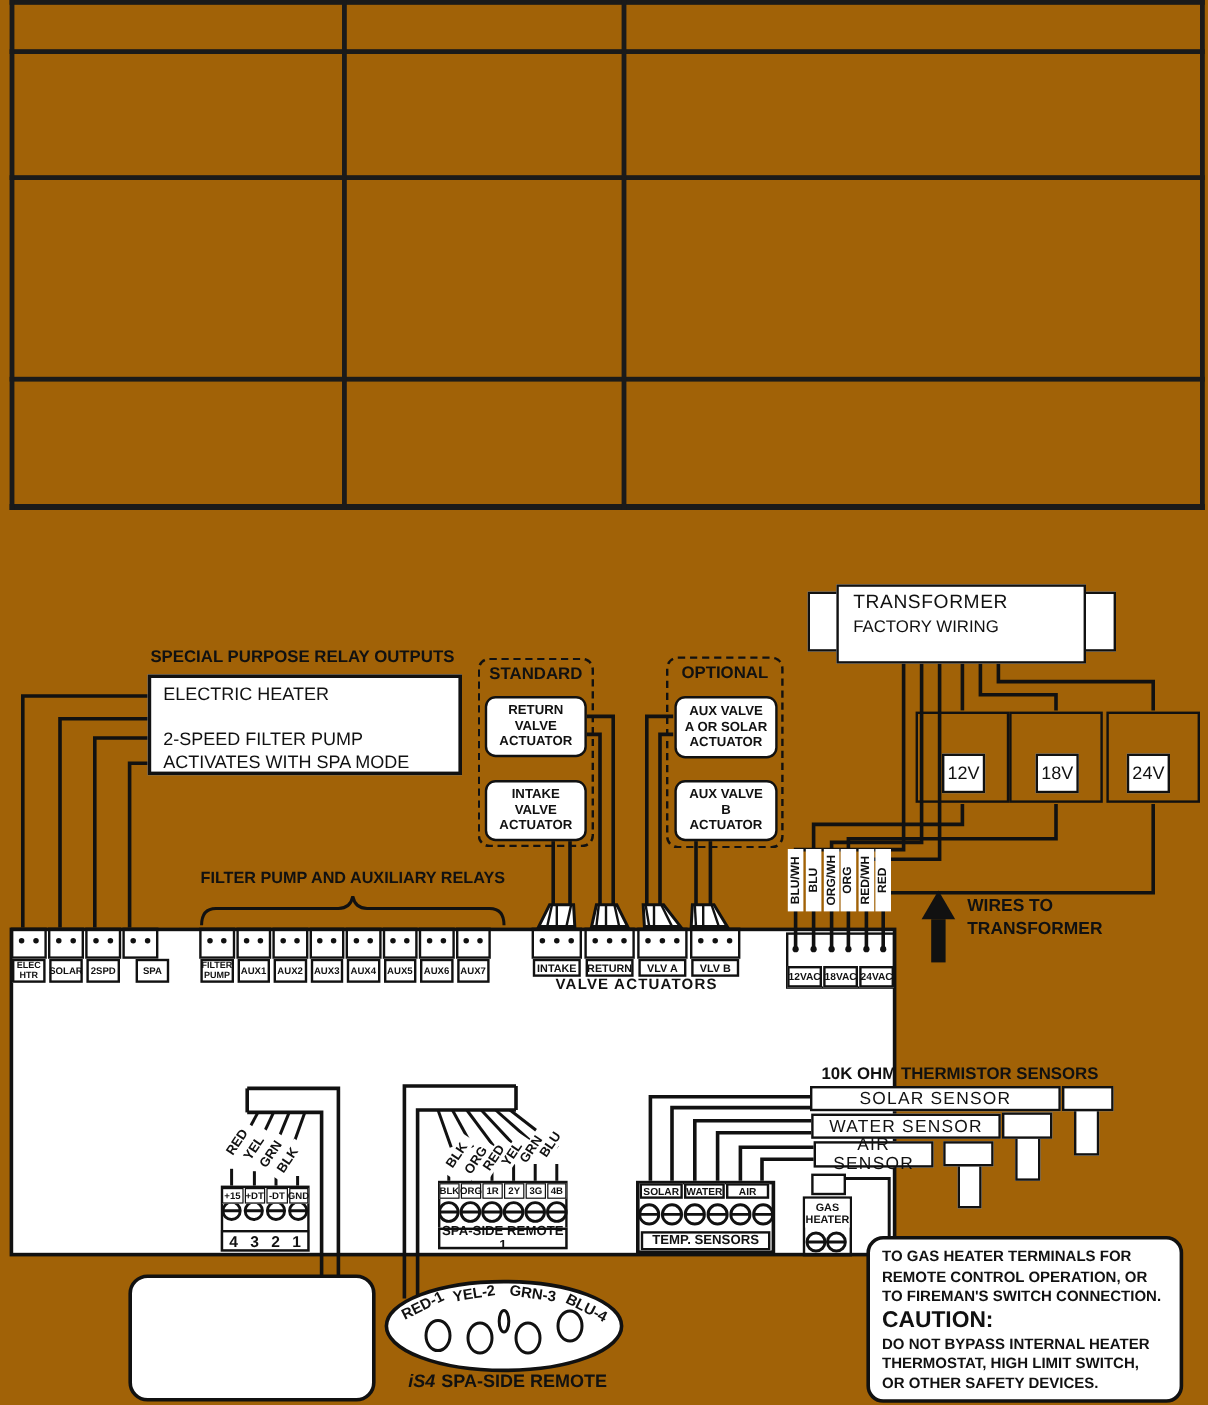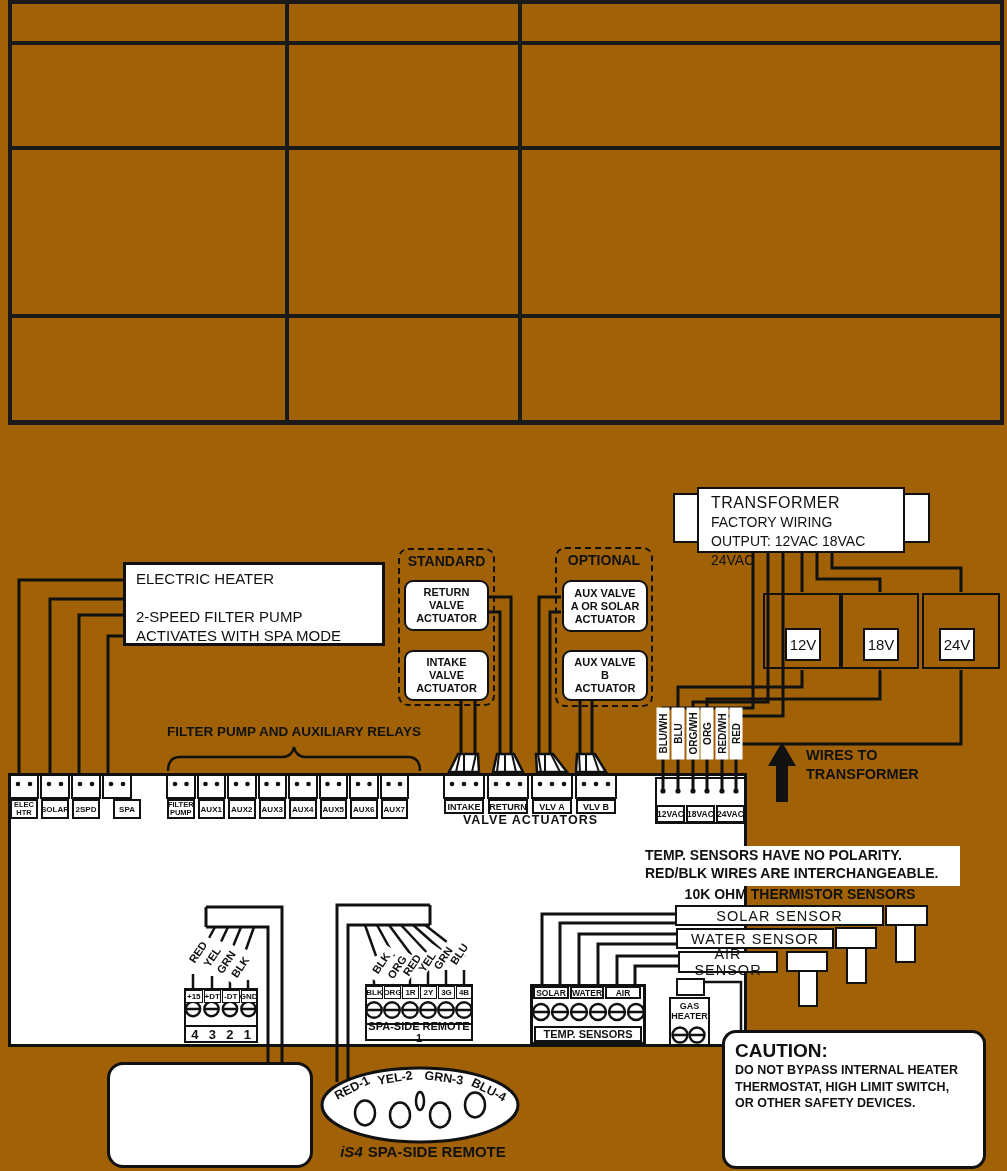--- a/index.html
+++ b/index.html
@@ -211,30 +211,30 @@
       <ellipse cx="475" cy="1105" rx="10" ry="12.5"></ellipse>
       <ellipse cx="420" cy="1101" rx="4" ry="9"></ellipse>
     </g>
   </svg>
 
   <div class="abs" style="left:673px;top:493px;width:27px;height:50px;border:2.5px solid #111;background:#fff"></div>
   <div class="abs" style="left:902px;top:493px;width:28px;height:50px;border:2.5px solid #111;background:#fff"></div>
   <div class="abs box" style="left:697px;top:487px;width:208px;height:66px;padding:4px 0 0 12px">
     <div style="font-size:16px;line-height:20px;letter-spacing:.5px">TRANSFORMER</div>
     <div style="font-size:14px;line-height:19px">FACTORY WIRING</div>
-    <div style="font-size:14px;line-height:19px">OUTPUT:  12VAC  18VAC  24VAC</div>
   </div>
 
   <div class="abs tbox" style="left:763px;top:593px;width:78px;height:76px"></div>
   <div class="abs tbox" style="left:841px;top:593px;width:78px;height:76px"></div>
   <div class="abs tbox" style="left:922px;top:593px;width:78px;height:76px"></div>
   <div class="abs box c" style="left:785px;top:628px;width:36px;height:33px;font-size:15px">12V</div>
   <div class="abs box c" style="left:863px;top:628px;width:36px;height:33px;font-size:15px">18V</div>
   <div class="abs box c" style="left:939px;top:628px;width:36px;height:33px;font-size:15px">24V</div>
 
+  <div class="abs c b" style="left:118px;top:538px;width:268px;height:18px;font-size:14px">SPECIAL PURPOSE RELAY OUTPUTS</div>
   <div class="abs" style="left:123px;top:562px;width:262px;height:84px;border:3px solid #111;background:#fff;padding:4px 0 0 10px">
     <div class="pre" style="font-size:15px;line-height:19px">ELECTRIC HEATER
 
 2-SPEED FILTER PUMP
 ACTIVATES WITH SPA MODE</div>
   </div>
 
   <div class="abs dash" style="left:398px;top:548px;width:97px;height:158px"></div>
   <div class="abs c b" style="left:398px;top:553px;width:97px;height:16px;font-size:14px">STANDARD</div>
   <div class="abs box rnd c b pre" style="left:404px;top:580px;width:85px;height:51px;font-size:11px;line-height:13px">RETURN
@@ -332,22 +332,20 @@
     <div class="tbox" style="width:42px;height:26px"></div>
     <div class="abs box c b" style="left:1px;top:26px;width:40px;height:15px;font-size:9px">VLV B</div>
   </div>
   <div class="abs c b" style="left:443px;top:812px;width:175px;height:15px;font-size:12.5px;letter-spacing:1px">VALVE ACTUATORS</div>
 
   <div class="abs tbox" style="left:655px;top:777px;width:91px;height:47px"></div>
   <div class="abs box c b" style="left:656px;top:805px;width:29px;height:18px;font-size:8.5px">12VAC</div>
   <div class="abs box c b" style="left:686px;top:805px;width:29px;height:18px;font-size:8.5px">18VAC</div>
   <div class="abs box c b" style="left:716px;top:805px;width:29px;height:18px;font-size:8.5px">24VAC</div>
 
-  <div class="abs pre b" style="left:645px;top:846px;width:315px;height:40px;font-size:14px;line-height:18px;background:#fff">TEMP. SENSORS HAVE NO POLARITY.
-RED/BLK WIRES ARE INTERCHANGEABLE.</div>
   <div class="abs c b" style="left:650px;top:886px;width:300px;height:16px;font-size:14px">10K OHM THERMISTOR SENSORS</div>
 
   <div class="abs box c" style="left:675px;top:905px;width:209px;height:21px;font-size:14.5px;letter-spacing:1px">SOLAR SENSOR</div>
   <div class="abs box" style="left:895px;top:924px;width:21px;height:39px"></div>
   <div class="abs box" style="left:885px;top:905px;width:43px;height:21px"></div>
 
   <div class="abs box c" style="left:676px;top:928px;width:158px;height:21px;font-size:14.5px;letter-spacing:1px">WATER SENSOR</div>
   <div class="abs box" style="left:846px;top:946px;width:21px;height:38px"></div>
   <div class="abs box" style="left:835px;top:927px;width:42px;height:22px"></div>
 
@@ -361,20 +359,23 @@
   <div class="abs box c b" style="left:605px;top:986px;width:36px;height:13px;font-size:8.5px">AIR</div>
   <div class="abs box c b" style="left:534px;top:1026px;width:108px;height:16px;font-size:11px">TEMP. SENSORS</div>
 
   <div class="abs box" style="left:676px;top:978px;width:29px;height:18px"></div>
   <div class="abs tbox" style="left:669px;top:997px;width:41px;height:50px">
     <div class="c b pre" style="width:100%;height:24px;font-size:9px;line-height:10px;background:#fff">GAS
 HEATER</div>
   </div>
 
   <div class="abs" style="left:722px;top:1030px;width:264px;height:139px;border:3px solid #111;border-radius:14px;background:#fff;padding:6px 0 0 10px">
+    <div class="pre b" style="font-size:12.5px;line-height:16.5px">TO GAS HEATER TERMINALS FOR
+REMOTE CONTROL  OPERATION, OR
+TO FIREMAN'S SWITCH CONNECTION.</div>
     <div class="b" style="font-size:19px;line-height:23px">CAUTION:</div>
     <div class="pre b" style="font-size:12.5px;line-height:16.5px">DO NOT BYPASS INTERNAL HEATER
 THERMOSTAT, HIGH LIMIT SWITCH,
 OR OTHER SAFETY DEVICES.</div>
   </div>
 
   <div class="abs fan c b" style="left:363px;top:957px;width:36px;height:12px;font-size:11px">BLK</div>
   <div class="abs fan c b" style="left:379px;top:961px;width:36px;height:12px;font-size:11px">ORG</div>
   <div class="abs fan c b" style="left:394px;top:959px;width:36px;height:12px;font-size:11px">RED</div>
   <div class="abs fan c b" style="left:409px;top:956px;width:36px;height:12px;font-size:11px">YEL</div>

